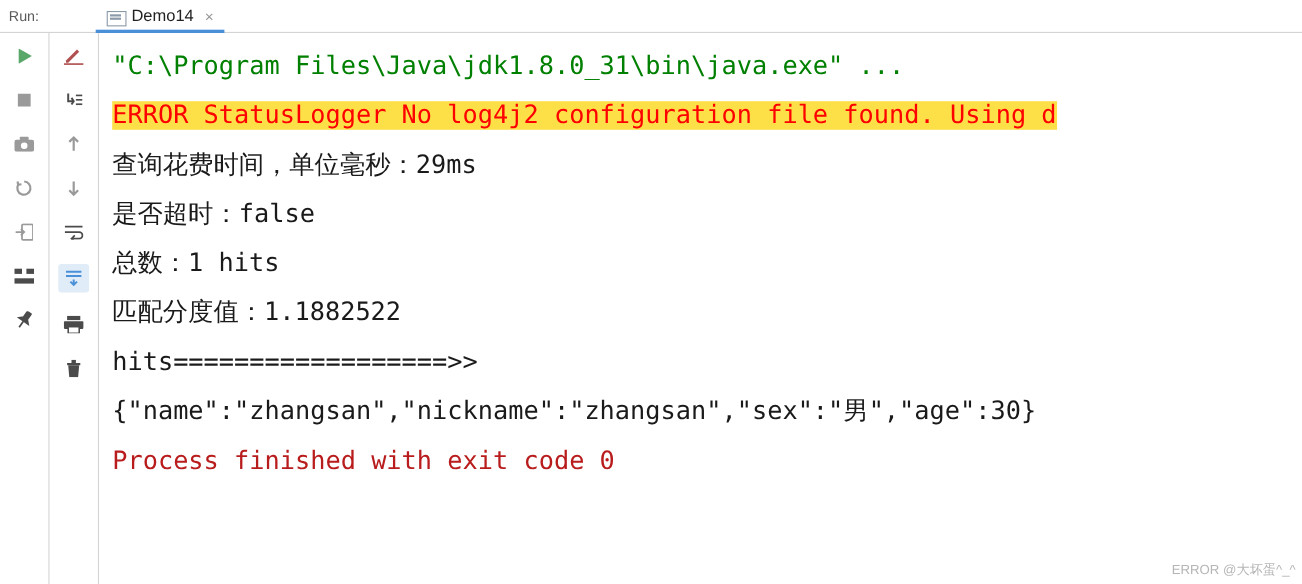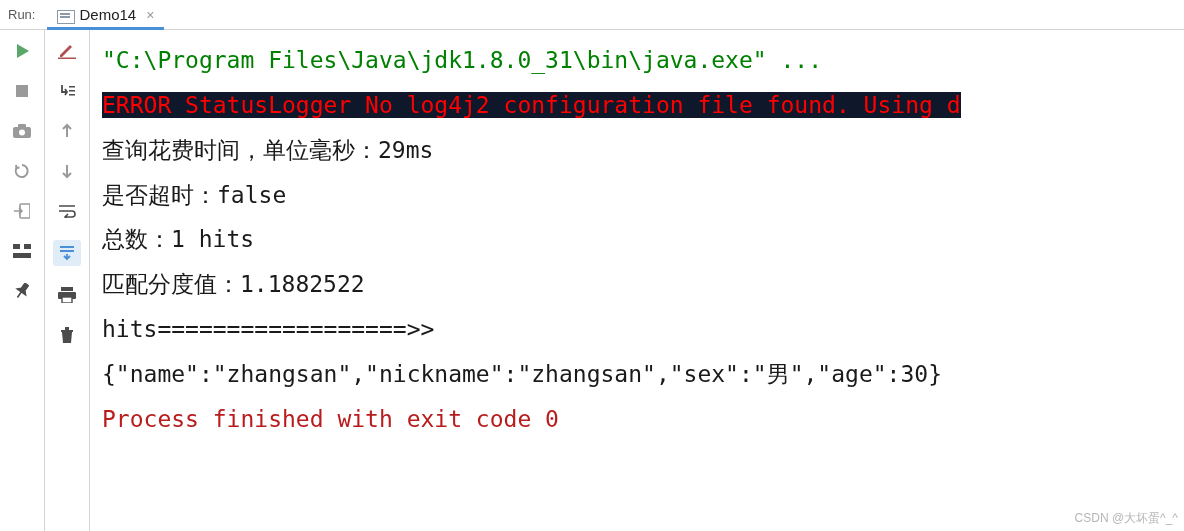--- a/index.html
+++ b/index.html
@@ -12,20 +12,21 @@
       position: relative;
     }
     .header {
       display: flex;
       align-items: center;
       height: 30px;
       border-bottom: 1px solid #d4d4d4;
       padding-left: 8px;
       font-size: 13px;
       color: #5a5a5a;
+      gap: 40px;
     }
     .header-label {
       margin-right: 12px;
     }
     .tab-container {
       display: flex;
       align-items: flex-start;
       height: 100%;
     }
     .tab-icon {
@@ -118,21 +119,21 @@
       font-size: 23px;
       line-height: 1.95;
       color: #1a1a1a;
       white-space: pre;
       overflow: hidden;
     }
     .console-line { display: block; }
     .str-literal { color: #008000; }
     .error-line {
       color: #ff0000;
-      background: #0f172a;
+      background: #fde047;
       display: inline;
     }
     .exit-line { color: #b91c1c; }
     svg { display: block; }
     .watermark {
       position: absolute;
       bottom: 4px;
       right: 6px;
       font-size: 12px;
       color: rgba(120,120,120,0.55);
@@ -248,13 +249,13 @@
           <rect x="5" y="0" width="4" height="3" fill="#4b4b4b"></rect>
           <path d="M2 5 L3 16 L11 16 L12 5 Z" fill="#4b4b4b"></path>
         </svg>
     </div>
   </div>
 
   <div class="console-area"><span class="console-line str-literal">"C:\Program Files\Java\jdk1.8.0_31\bin\java.exe" ...</span><span class="console-line"><span class="error-line">ERROR StatusLogger No log4j2 configuration file found. Using d</span></span><span class="console-line">查询花费时间，单位毫秒：29ms</span><span class="console-line">是否超时：false</span><span class="console-line">总数：1 hits</span><span class="console-line">匹配分度值：1.1882522</span><span class="console-line">hits==================&gt;&gt;</span><span class="console-line">{"name":"zhangsan","nickname":"zhangsan","sex":"男","age":30}</span><span class="console-line"></span><span class="console-line exit-line">Process finished with exit code 0</span></div>
 
 </div>
 
-<div class="watermark">CSDN @大坏蛋^_^</div>
+<div class="watermark">ERROR @大坏蛋^_^</div>
 
 </body></html>

